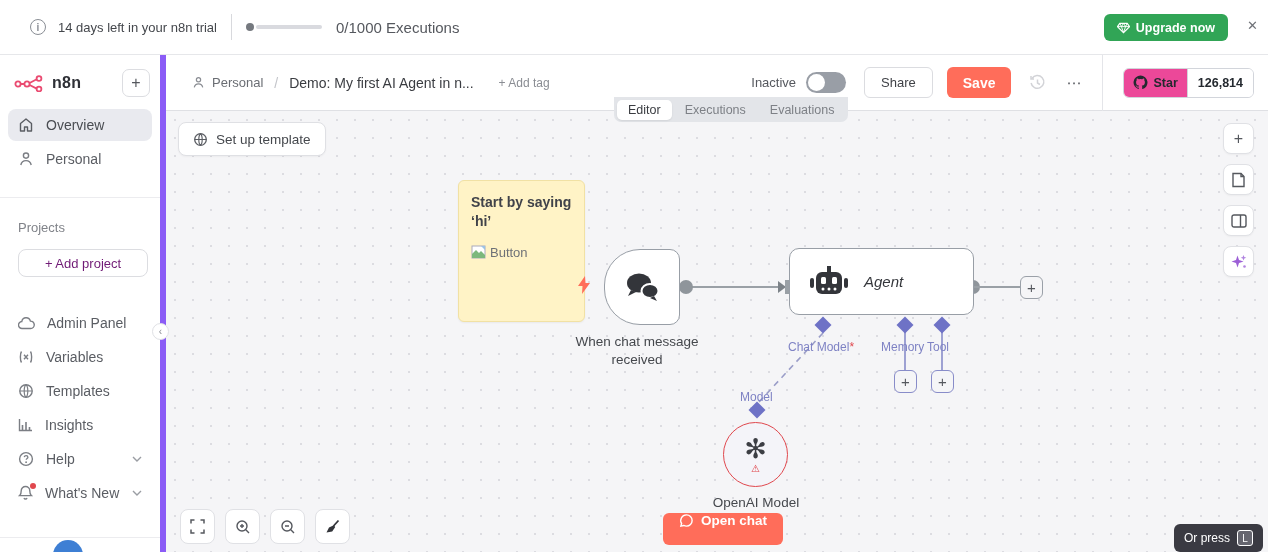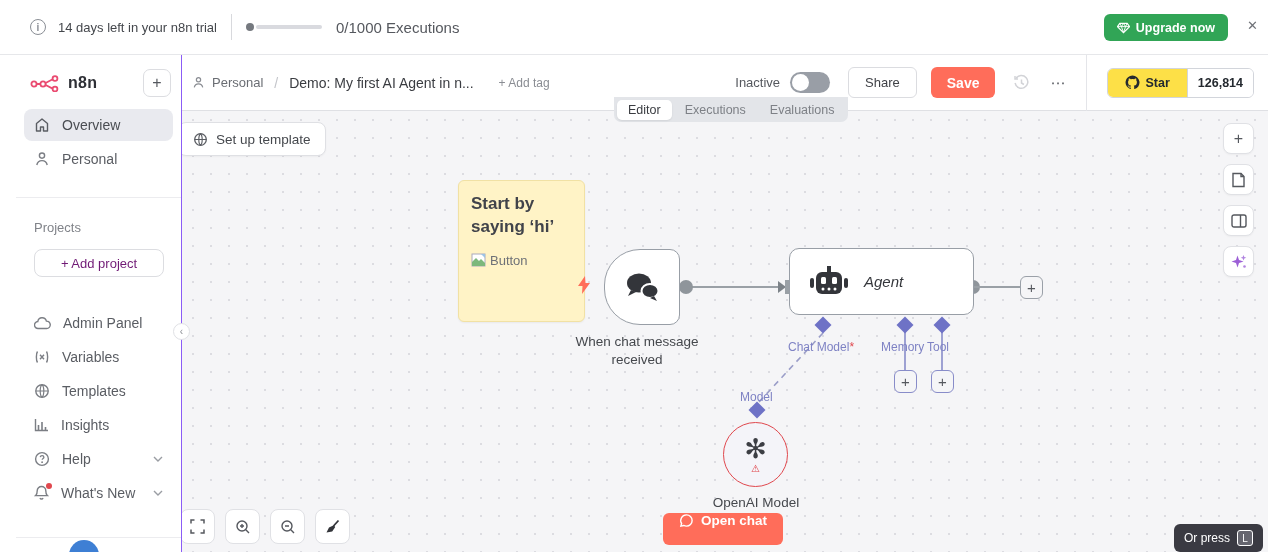--- a/index.html
+++ b/index.html
@@ -13,21 +13,21 @@
   .banner-msg { font-size:13px; color:#44474c; margin-left:12px; }
   .banner-div { width:1px; height:26px; background:#d8d9dd; margin:0 14px; }
   .prog { display:flex; align-items:center; gap:0; }
   .prog-dot { width:8px; height:8px; border-radius:50%; background:#75797f; }
   .prog-track { width:66px; height:4px; border-radius:2px; background:#d9dadf; margin-left:2px; }
   .prog-label { font-size:15px; color:#55585e; margin-left:14px; }
   .upgrade-btn { position:absolute; right:40px; top:14px; height:27px; padding:0 13px; background:#31a556; color:#fff; border:none; border-radius:6px; font-size:12.5px; font-weight:700; display:flex; align-items:center; gap:6px; cursor:pointer; font-family:inherit; }
   .banner-close { position:absolute; right:10px; top:18px; font-size:13px; color:#6e7177; cursor:pointer; }
 
   
-  .sidebar { position:absolute; left:16px; top:55px; width:166px; height:497px; background:#fff; border-right:1px solid #8b5cf6; z-index:25; }
+  .sidebar { position:absolute; left:0; top:55px; width:166px; height:497px; background:#fff; border-right:6px solid #8b5cf6; z-index:25; }
   .brand-row { display:flex; align-items:center; padding:14px 10px 10px 14px; }
   .brand-text { font-size:16px; font-weight:700; color:#2e3036; margin-left:8px; letter-spacing:.3px; }
   .brand-add { margin-left:auto; width:28px; height:28px; border:1px solid #dcdde1; border-radius:7px; background:#fff; font-size:16px; color:#55585e; display:flex; align-items:center; justify-content:center; cursor:pointer; }
   .side-item { display:flex; align-items:center; gap:12px; height:32px; margin:2px 8px; padding:0 10px; border-radius:8px; font-size:14px; color:#5a5d63; cursor:pointer; }
   .side-item.sel { background:#e9eaef; color:#4a4d52; }
   .side-item svg { flex:0 0 auto; }
   .side-divider { height:1px; background:#ececef; margin:12px 0; }
   .proj-label { font-size:13px; color:#808389; padding:10px 16px 10px 18px; }
   .add-project { margin:4px 18px; width:130px; height:28px; border:1px solid #dcdde1; border-radius:8px; background:#fff; font-size:13px; color:#701a75; cursor:pointer; font-family:inherit; }
   .menu-block { margin-top:26px; }
@@ -47,36 +47,36 @@
   .header-right { margin-left:auto; display:flex; align-items:center; }
   .inactive-lbl { font-size:13px; color:#55585e; }
   .toggle { width:40px; height:21px; border-radius:11px; background:#999ea6; margin:0 18px 0 10px; position:relative; cursor:pointer; }
   .toggle-knob { position:absolute; left:2px; top:2px; width:17px; height:17px; border-radius:50%; background:#fff; }
   .share-btn { height:31px; padding:0 16px; background:#fff; border:1px solid #dbdce0; border-radius:6px; font-size:13px; color:#404247; cursor:pointer; font-family:inherit; }
   .save-btn { height:31px; padding:0 16px; background:#ff6d5a; border:none; border-radius:6px; font-size:14px; font-weight:600; color:#fff; margin-left:14px; cursor:pointer; font-family:inherit; }
   .hist-ic { margin-left:18px; cursor:default; }
   .more-btn { font-size:15px; color:#55585e; margin:0 20px; letter-spacing:1px; cursor:pointer; }
   .hdr-div { width:1px; height:56px; background:#e4e5e9; }
   .star-widget { display:flex; align-items:stretch; height:30px; border:1px solid #d2d5db; border-radius:6px; overflow:hidden; margin:0 14px 0 20px; cursor:pointer; }
-  .star-left { display:flex; align-items:center; gap:5px; background:#fde047; padding:0 17px; font-size:12.5px; font-weight:600; color:#24292f; border-right:1px solid #d2d5db; }
+  .star-left { display:flex; align-items:center; gap:5px; background:#ec4899; padding:0 9px; font-size:12.5px; font-weight:600; color:#24292f; border-right:1px solid #d2d5db; }
   .star-count { display:flex; align-items:center; padding:0 10px; background:#fff; font-size:12.5px; font-weight:600; color:#24292f; }
 
   
   .tabstrip { position:absolute; left:614px; top:97px; height:25px; background:#e3e5e9; border-radius:0 0 7px 7px; display:flex; align-items:center; padding:0 3px; gap:2px; z-index:22; }
   .tab { font-size:12.5px; color:#7d8086; padding:3px 11px; border-radius:5px; cursor:pointer; white-space:nowrap; }
   .tab.sel { background:#fff; color:#3a3c41; box-shadow:0 1px 2px rgba(0,0,0,.08); }
 
   
   .canvas { position:absolute; left:166px; top:111px; width:1102px; height:441px; background:#f5f5f7; background-image:radial-gradient(#dcdce1 1px, transparent 1.2px); background-size:18px 18px; z-index:1; overflow:hidden; }
   .wires { position:absolute; left:0; top:0; width:1102px; height:441px; pointer-events:none; }
 
   .setup-btn { position:absolute; left:12px; top:11px; height:34px; padding:0 14px; background:#fff; border:1px solid #dfe0e4; border-radius:8px; font-size:13.5px; color:#45484d; display:flex; align-items:center; gap:8px; cursor:pointer; box-shadow:0 1px 2px rgba(0,0,0,.04); font-family:inherit; }
 
   .sticky { position:absolute; left:292px; top:69px; width:127px; height:142px; background:#fff3c6; border:1px solid #f1e1a4; border-radius:6px; padding:12px 12px; box-shadow:0 1px 2px rgba(0,0,0,.05); cursor:grab; }
-  .sticky-title { font-size:17px; font-weight:700; color:#41434a; line-height:1.35; }
+  .sticky-title { font-size:14px; font-weight:700; color:#41434a; line-height:1.35; }
   .sticky-imgrow { margin-top:14px; display:flex; align-items:flex-start; gap:2px; font-size:13px; color:#6e7177; }
 
   .bolt { position:absolute; left:411px; top:165px; }
 
   .node-trigger { position:absolute; left:438px; top:138px; width:76px; height:76px; background:#fff; border:1.6px solid #989ea6; border-radius:36px 10px 10px 36px; display:flex; align-items:center; justify-content:center; cursor:grab; }
   .node-caption { position:absolute; text-align:center; font-size:13.5px; color:#45484d; line-height:1.3; }
   .cap-trigger { left:383px; top:222px; width:176px; }
 
   .node-agent { position:absolute; left:623px; top:137px; width:185px; height:67px; background:#fff; border:1.6px solid #989ea6; border-radius:10px; display:flex; align-items:center; cursor:grab;font-style:italic; }
   .agent-label { font-size:15px; color:#35373c; margin-left:14px; }

